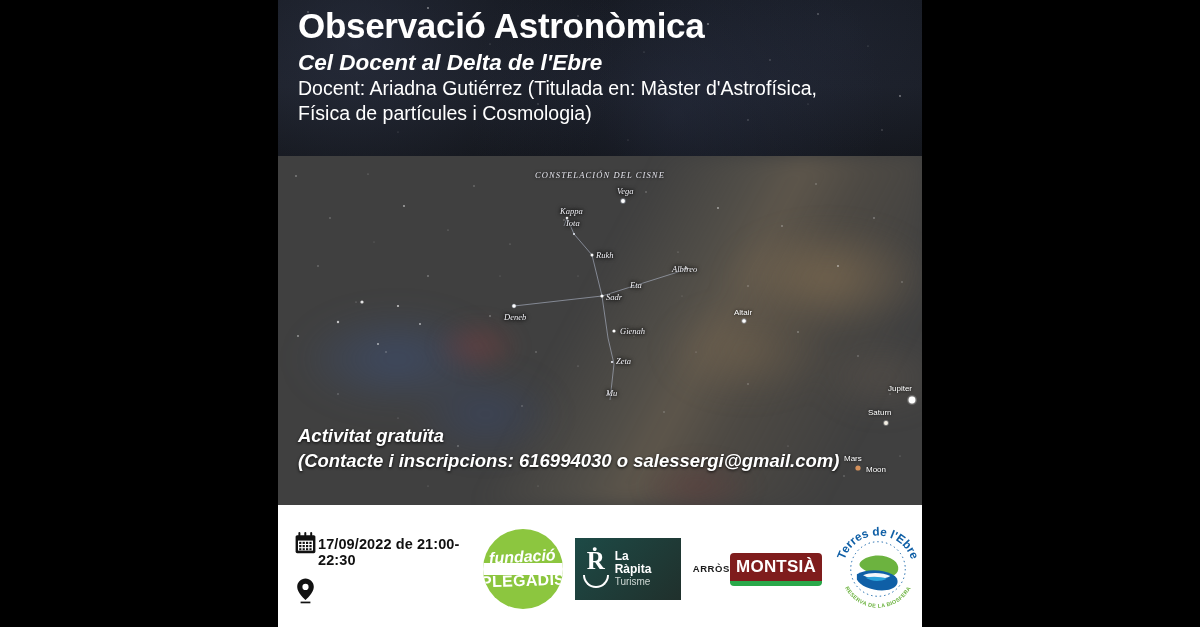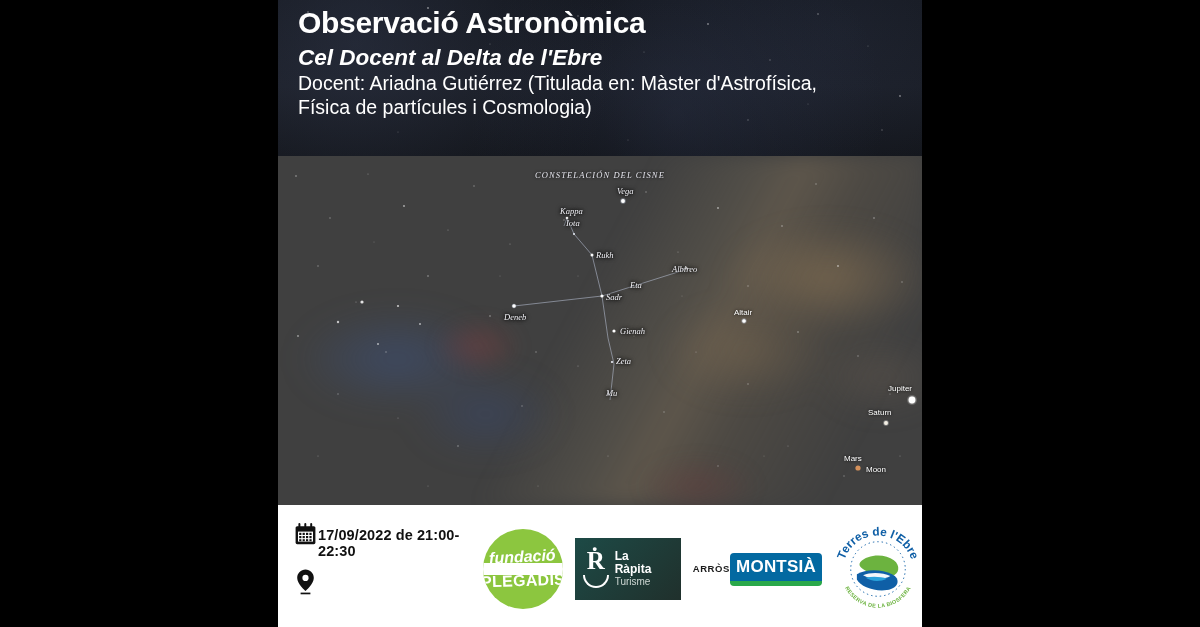--- a/index.html
+++ b/index.html
@@ -21,21 +21,21 @@
     background:
       radial-gradient(circle at 12% 28%, rgba(70,80,110,.30) 0%, rgba(0,0,0,0) 45%),
       radial-gradient(circle at 62% 72%, rgba(55,65,95,.28) 0%, rgba(0,0,0,0) 50%),
       radial-gradient(circle at 88% 20%, rgba(60,70,100,.22) 0%, rgba(0,0,0,0) 45%),
       linear-gradient(180deg,#13161c 0%, #171a21 55%, #101216 100%);
     padding:6px 18px 0 20px;
     color:#fff;
   }
   #header .stars { position:absolute; inset:0; pointer-events:none; opacity:.9; }
   .h-title {
-    font-size:30px; font-weight:bold; letter-spacing:-.3px; line-height:1.12;
+    font-size:35px; font-weight:bold; letter-spacing:-.3px; line-height:1.12;
     white-space:nowrap; position:relative; z-index:2;
   }
   .h-sub {
     font-size:22.5px; font-style:italic; font-weight:bold; line-height:1.2;
     margin-top:4px; white-space:nowrap; position:relative; z-index:2;
   }
   .h-doc {
     font-size:19.5px; line-height:1.26; 
     position:relative; z-index:2;
   }
@@ -103,21 +103,21 @@
     position:absolute; left:20px; bottom:32px; z-index:6; color:#fff;
     font-style:italic; font-weight:bold; line-height:1.32; font-size:18.5px;
     text-shadow:0 1px 3px rgba(0,0,0,.9);
   }
 
   
   #footer {
     position:absolute; left:0; top:505px; width:644px; height:122px;
     background:#fff; display:flex; align-items:flex-start;
   }
-  #footer-left { padding:18px 0 0 14px; width:258px; }
+  #footer-left { padding:27px 0 0 14px; width:258px; }
   .fl-row { display:flex; align-items:flex-start; margin-bottom:10px; }
   .fl-row .ic { width:26px; flex:0 0 26px; display:flex; justify-content:center; }
   .fl-date { font-size:14.5px; font-weight:bold; color:#111; padding-top:4px; letter-spacing:.1px;}
   .fl-place { font-size:12.5px; font-weight:bold; color:#111; line-height:1.28; padding-top:1px;}
 
   #logos { flex:1; display:flex; align-items:center; gap:12px; padding-top:20px; }
 
   
   .logo-pleg { width:80px; height:80px; border-radius:50%; background:#8cc63f;
     position:relative; display:flex; flex-direction:column; align-items:center;
@@ -134,21 +134,21 @@
   .logo-rapita .rmark { color:#fff; display:flex; flex-direction:column; align-items:center; }
   .logo-rapita .rmark .rl { font-family:"Liberation Serif",serif; font-size:25px; font-weight:bold; line-height:.9;}
   .logo-rapita .bowl { width:26px; height:13px; border:2.5px solid #fff; border-top:none;
     border-radius:0 0 26px 26px; margin-top:2px;}
   .logo-rapita .rtxt .l1 { color:#fff; font-size:12px; font-weight:bold; line-height:1.05;}
   .logo-rapita .rtxt .l2 { color:#cfd8d4; font-size:10px; line-height:1.3; margin-top:0;}
 
   
   .logo-mont { flex:0 0 92px; display:flex; align-items:center;}
   .logo-mont .arros { font-size:9.5px; font-weight:bold; color:#1a1a1a; letter-spacing:.6px; margin-bottom:2px;}
-  .logo-mont .box { width:92px; height:33px; background:#0369a1; border-radius:4px;
+  .logo-mont .box { width:92px; height:33px; background:#7f1d1d; border-radius:4px;
     border-bottom:5px solid #2aa84a; display:flex; align-items:center; justify-content:center;}
   .logo-mont .box span { color:#fff; font-size:17px; font-weight:bold; letter-spacing:.2px;}
 
   
   .logo-terres { flex:0 0 88px; width:88px; height:88px; position:relative; }
   .logo-terres svg { width:88px; height:88px; }
 
   
   .ic svg { display:block; }
 </style>
@@ -314,20 +314,24 @@
       <div class="starlabel" style="left:342px; top:170px;">Gienah</div>
       <div class="starlabel" style="left:338px; top:200px;">Zeta</div>
       <div class="starlabel" style="left:328px; top:232px;">Mu</div>
       <div class="planetlabel" style="left:456px; top:152px;">Altair</div>
 
       <div class="planetlabel" style="left:610px; top:228px;">Jupiter</div>
       <div class="planetlabel" style="left:590px; top:252px;">Saturn</div>
       <div class="planetlabel" style="left:566px; top:298px;">Mars</div>
       <div class="planetlabel" style="left:588px; top:309px;">Moon</div>
 
+      <div id="sky-text">
+        <div>Activitat gratuïta</div>
+        <div>(Contacte i inscripcions: 616994030 o salessergi@gmail.com)</div>
+      </div>
     </div>
 
     <div id="footer">
 
       <div id="footer-left">
         <div class="fl-row">
           <span class="ic">
             <svg width="21" height="22" viewBox="0 0 21 22">
               <rect x="3.4" y="0" width="2" height="4.4" rx="1" fill="#111"></rect>
               <rect x="9.3" y="0" width="2" height="4.4" rx="1" fill="#111"></rect>

